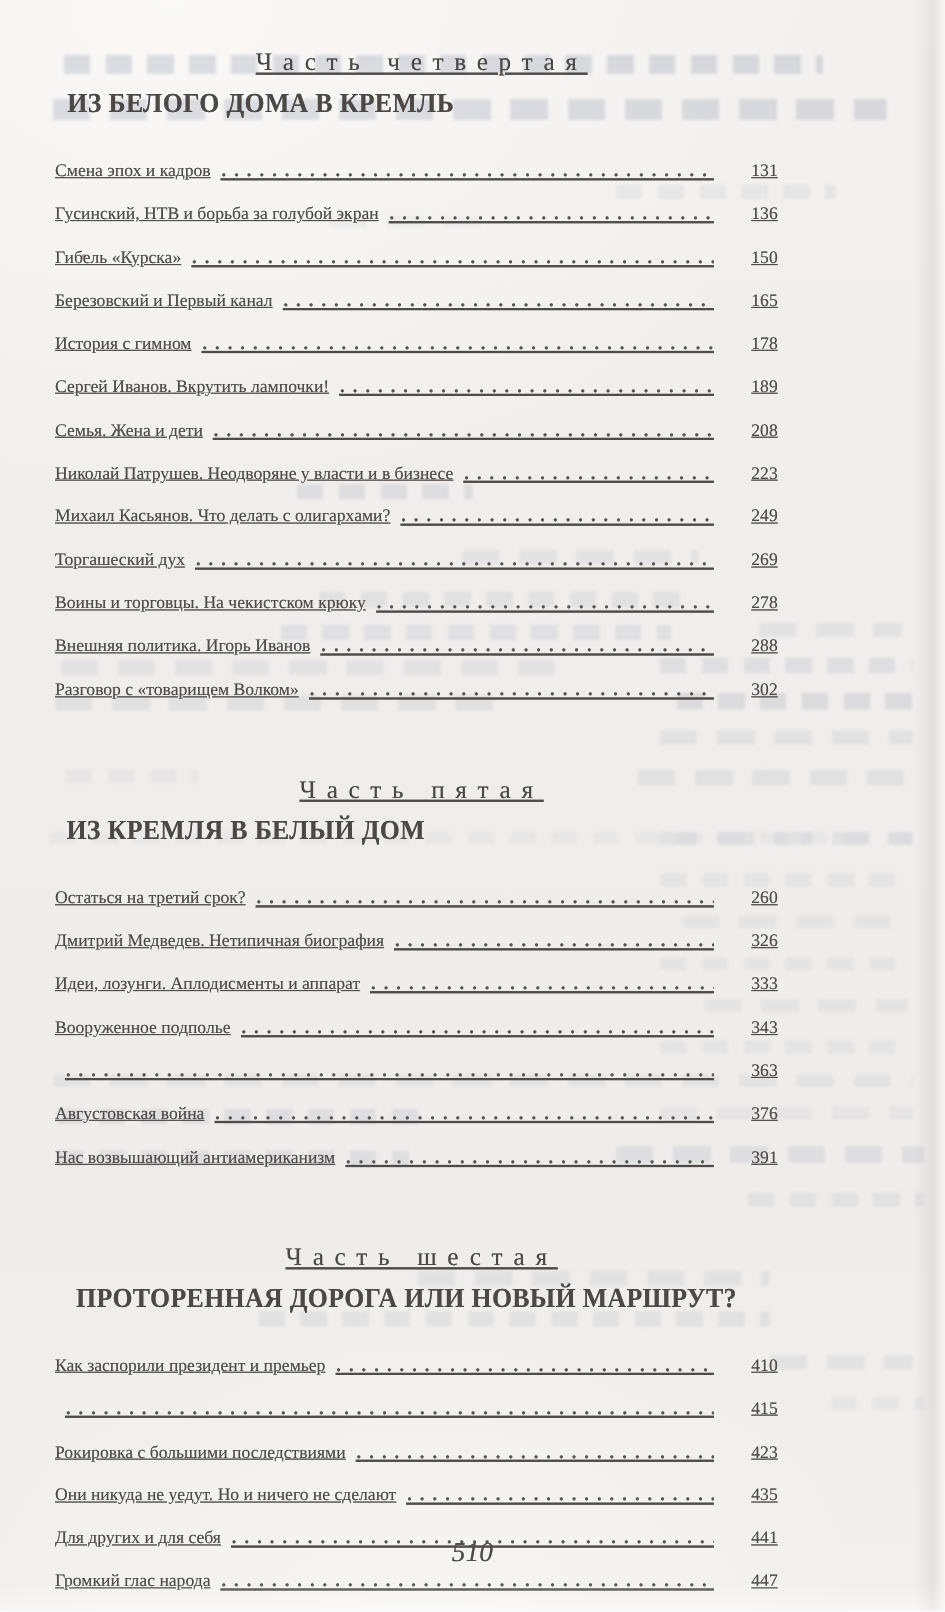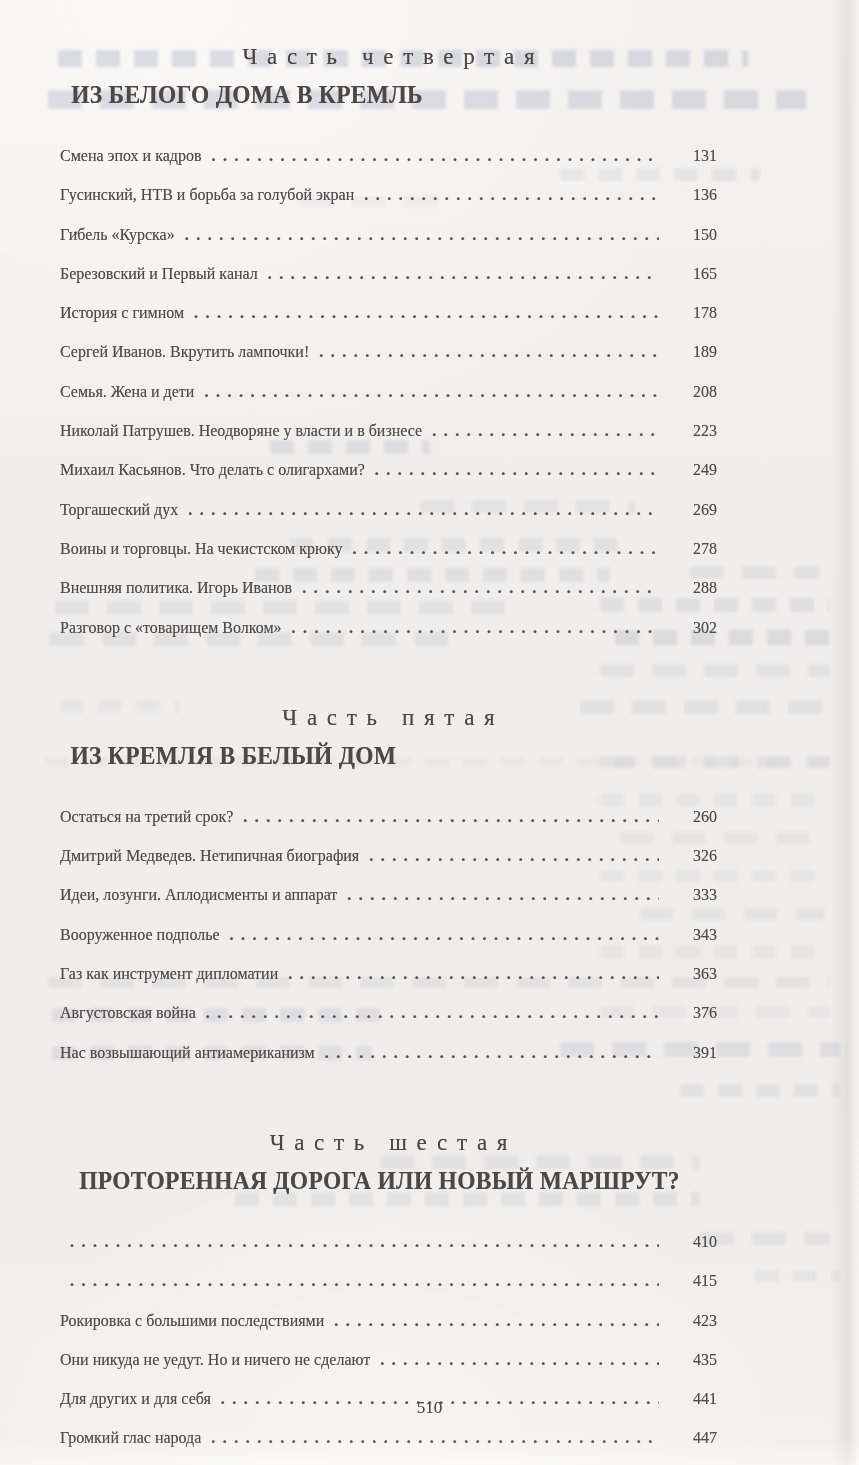--- a/index.html
+++ b/index.html
@@ -34,23 +34,24 @@
       rgba(150,145,140,0.16) 58%, rgba(252,252,252,0.45) 100%);
     pointer-events: none;
   }
   .edge-bottom {
     position: absolute; left: 0; bottom: 0; width: 100%; height: 26px;
     background: linear-gradient(to bottom, rgba(255,255,255,0), rgba(255,255,255,0.45));
     pointer-events: none;
   }
   
   .content {
-    position: absolute; left: 10px; top: 0;
+    position: absolute; left: 0; top: 0;
     width: 748px; box-sizing: border-box;
     padding: 42px 41px 0 50px;
+    text-decoration: underline;
   }
   .part + .part { margin-top: 57px; }
   .part-label {
     margin: 0; text-align: center;
     font-size: 23px; font-weight: 400;
     letter-spacing: 0.42em; text-indent: 0.42em;
     line-height: 30px; color: #4c4845;
     text-shadow: 0 0 0.6px rgba(76,72,69,0.6);
   }
   .part-title-wrap { margin: 7px 0 21px 0; text-align: left; line-height: 32px; }
@@ -69,22 +70,23 @@
     flex: 1 1 auto; overflow: hidden; white-space: nowrap;
     margin: 0 6px 0 9px; font-size: 24px; letter-spacing: 5.5px;
     color: #57534f;
   }
   .leader::after {
     content: "........................................................................................";
   }
   .page-num { min-width: 52px; text-align: right; white-space: nowrap; }
   .footer {
     position: absolute; left: 0; top: 1398px; width: 100%;
-    text-align: center; font-size: 17px; color: #4f4b48;
+    text-align: center; font-size: 25px; color: #4f4b48;
     text-shadow: 0 0 0.5px rgba(79,75,72,0.55);
+    font-style: italic;
   }
 </style>
 </head>
 <body>
 
 <div class="page">
   <div class="ghost-layer">
       <div class="ghost a" style="left: 58px; top: 50px; width: 690px; height: 17px; opacity: 0.4;"></div>
       <div class="ghost b" style="left: 48px; top: 90px; width: 758px; height: 19px; opacity: 0.38;"></div>
       <div class="ghost a" style="left: 560px; top: 168px; width: 200px; height: 13px; opacity: 0.16;"></div>
@@ -232,21 +234,20 @@
     <span class="page-num">333</span>
   </div>
 
   <div class="toc-row">
     <span class="toc-title">Вооруженное подполье</span>
     <span class="leader"></span>
     <span class="page-num">343</span>
   </div>
 
   <div class="toc-row">
-    <span class="toc-title">Газ как инструмент дипломатии</span>
     <span class="leader"></span>
     <span class="page-num">363</span>
   </div>
 
   <div class="toc-row">
     <span class="toc-title">Августовская война</span>
     <span class="leader"></span>
     <span class="page-num">376</span>
   </div>
 
@@ -258,20 +259,21 @@
 </div>
   </section>
 
   <section class="part">
     <h2 class="part-label">Часть шестая</h2>
     <div class="part-title-wrap">
       <span class="part-title">ПРОТОРЕННАЯ ДОРОГА ИЛИ НОВЫЙ МАРШРУТ?</span>
     </div>
     <div class="rows">
   <div class="toc-row">
+    <span class="toc-title">Как заспорили президент и премьер</span>
     <span class="leader"></span>
     <span class="page-num">410</span>
   </div>
 
   <div class="toc-row">
     <span class="leader"></span>
     <span class="page-num">415</span>
   </div>
 
   <div class="toc-row">

